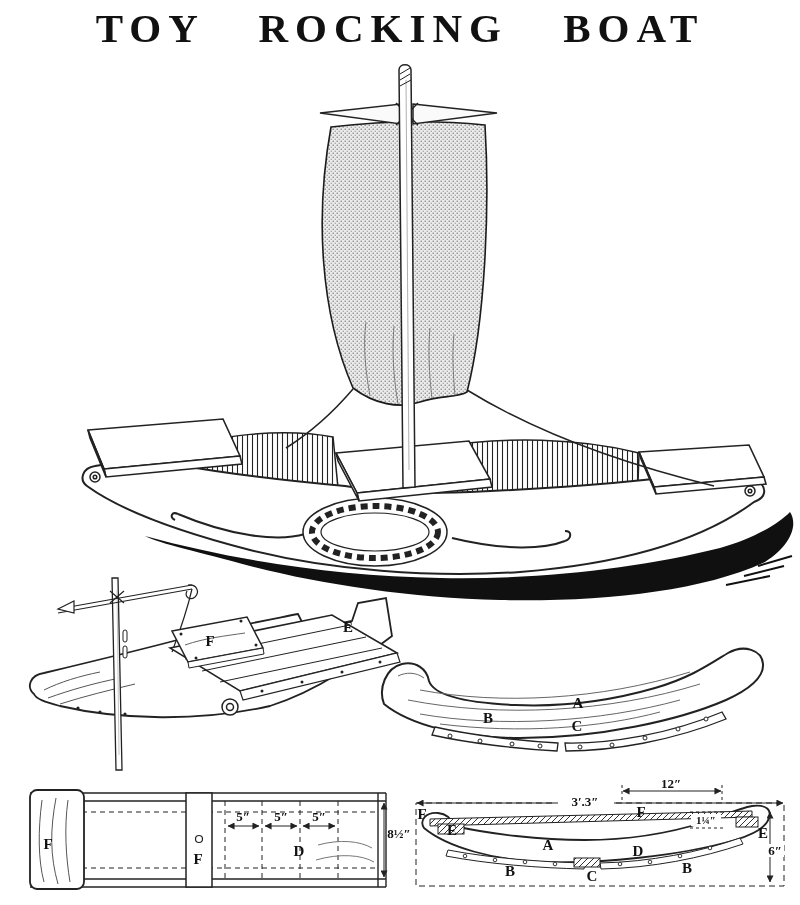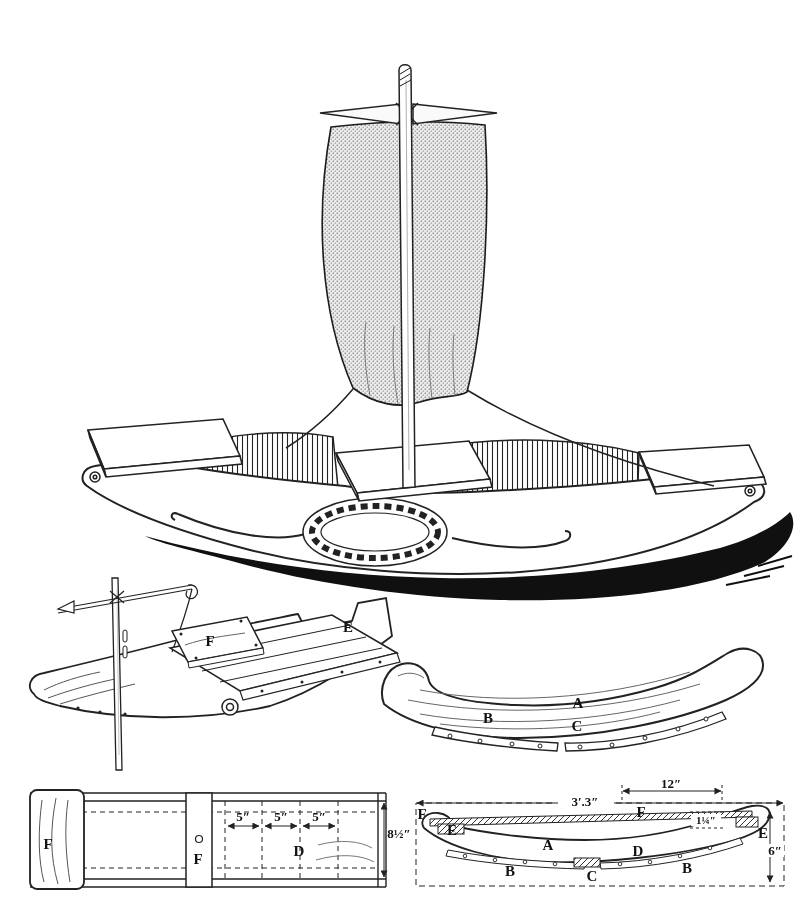--- a/index.html
+++ b/index.html
@@ -11,20 +11,21 @@
   .sheet{position:absolute;top:0;left:0;width:800px;height:905px;z-index:1;}
   .lbl{font-family:"Liberation Serif",serif;font-weight:700;font-size:15px;fill:#111;}
   .dim{font-family:"Liberation Serif",serif;font-weight:700;font-size:13px;fill:#111;}
   .dim-sm{font-family:"Liberation Serif",serif;font-weight:700;font-size:11px;fill:#111;}
 </style>
 </head>
 <body>
 
 <div class="page">
 
+  <h1 class="title">TOY ROCKING BOAT</h1>
 
   <svg class="sheet" viewBox="0 0 800 905" xmlns="http://www.w3.org/2000/svg">
 
     <defs>
       <pattern id="sailDots" width="4" height="4" patternUnits="userSpaceOnUse">
         <rect width="4" height="4" fill="#ececec"></rect>
         <circle cx="1.2" cy="1.2" r="0.65" fill="#5a5a5a"></circle>
         <circle cx="3.2" cy="3.2" r="0.6" fill="#7a7a7a"></circle>
       </pattern>
       <pattern id="vhatch" width="5" height="6" patternUnits="userSpaceOnUse">

